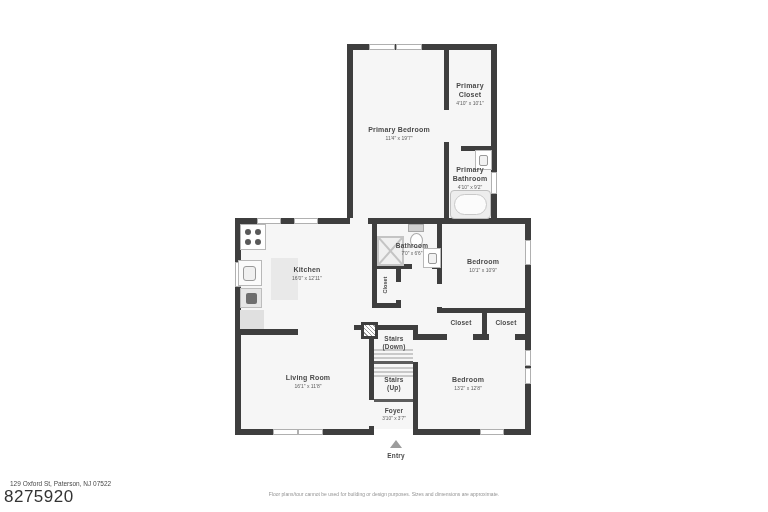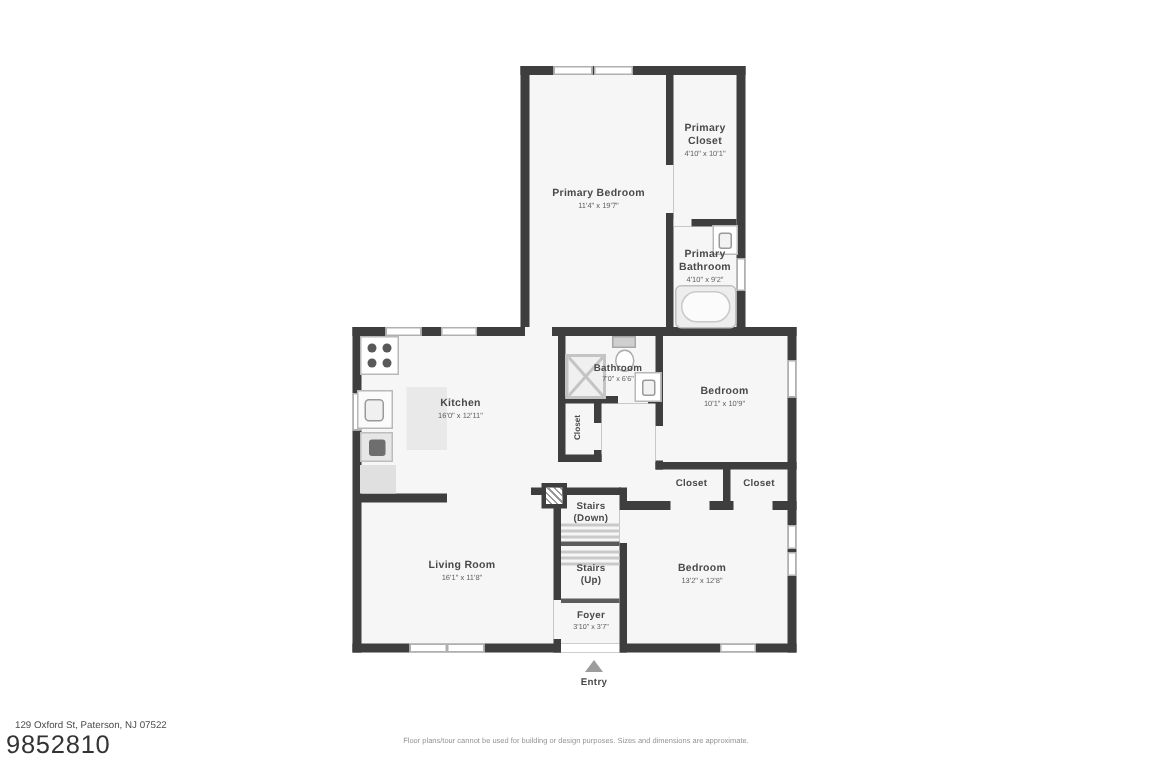--- a/index.html
+++ b/index.html
@@ -182,16 +182,16 @@
     <div class="nm">Bedroom</div>
     <div class="dm">13'2" x 12'8"</div>
   </div>
 
   <div class="entry-arrow" style="left:390px;top:440px"></div>
   <div class="lbl sm" style="left:396px;top:456px;width:40px">
     <div class="nm">Entry</div>
   </div>
 
   <div class="addr" style="left:10px;top:480px">129 Oxford St, Paterson, NJ 07522</div>
-  <div class="mls" style="left:4px;top:487px">9852810</div>
+  <div class="mls" style="left:4px;top:487px">8275920</div>
   <div class="disc" style="top:491px">Floor plans/tour cannot be used for building or design purposes. Sizes and dimensions are approximate.</div>
 
 </div>
 
 </body></html>

